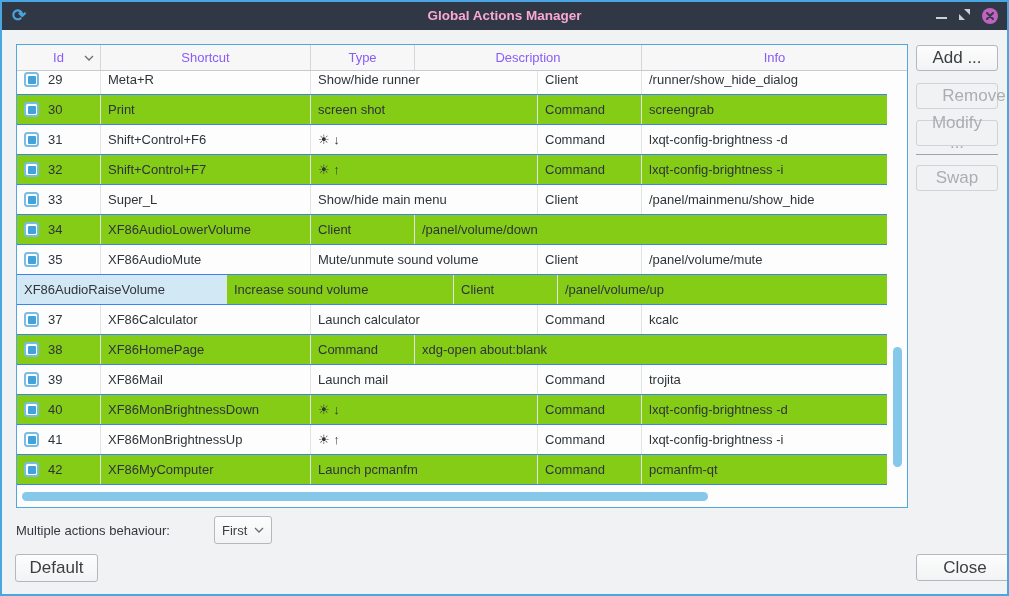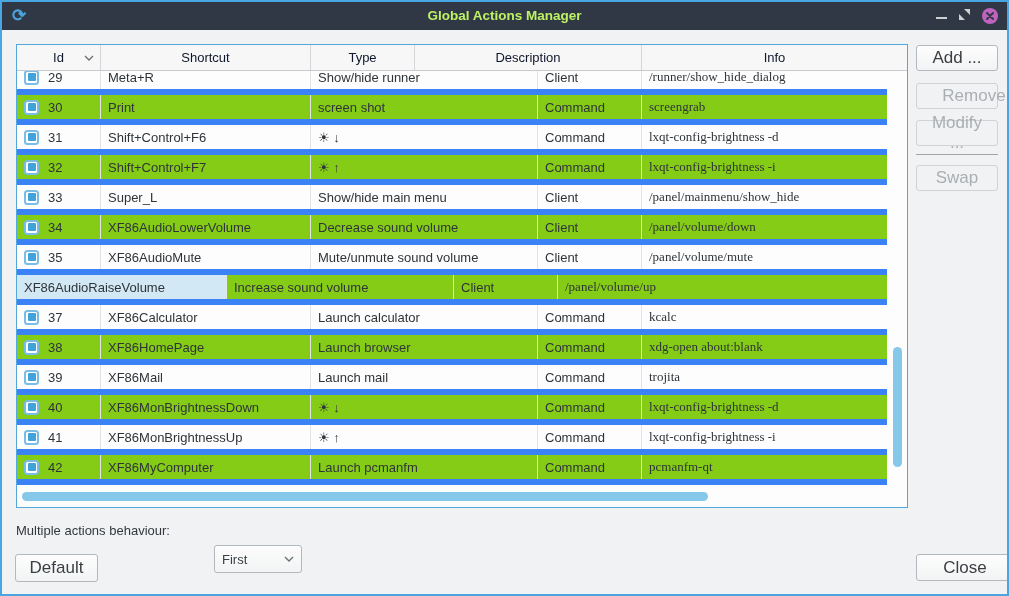--- a/index.html
+++ b/index.html
@@ -6,60 +6,60 @@
   .window {
     position:relative; width:1009px; height:596px; box-sizing:border-box;
     border:2px solid #4aa6e0; background:#f1f2f3; overflow:hidden;
     font-family:"Liberation Sans", sans-serif; font-size:13px; color:#33383d;
   }
   
   .titlebar { position:absolute; top:0; left:0; right:0; height:28px; background:#313845; }
   .app-icon { position:absolute; left:7px; top:4px; width:20px; height:20px; color:#4ba3dd;
               font-size:17px; font-weight:bold; line-height:20px; text-align:center; }
   .title { position:absolute; left:0; right:0; top:0; height:28px; line-height:28px;
-           text-align:center; color:#bef264; font-weight:bold; font-size:13.5px; }
+           text-align:center; color:#f9a8d4; font-weight:bold; font-size:13.5px; }
   .controls { position:absolute; right:9px; top:0; height:28px; display:flex; align-items:center; gap:11px; }
   .min-glyph { display:block; width:11px; height:2px; background:#ccd1d6; margin-top:4px; }
   .close-circle { width:16px; height:16px; border-radius:50%; background:#bf62c0;
                   display:flex; align-items:center; justify-content:center; }
   
   .table-widget { position:absolute; left:14px; top:42px; width:892px; height:464px;
                   box-sizing:border-box; background:#fdfdfd; border:1px solid #52a8da; }
   .thead { display:flex; height:26px; background:#f7f7f8; border-bottom:1px solid #c9cace; box-sizing:border-box; }
   .th { box-sizing:border-box; border-right:1px solid #d5d6d9; display:flex; align-items:center;
-        justify-content:center; color:#0f172a; position:relative; }
+        justify-content:center; color:#8b5cf6; position:relative; }
   .c1 { width:84px; } .c2 { width:210px; } .c3 { width:227px; } .c4 { width:104px; } .c5 { flex:1; border-right:none; }
   .sort-icon { position:absolute; right:6px; top:10px; }
   .tbody { position:absolute; top:26px; left:0; width:870px; height:415px; overflow:hidden; }
-  .tr { display:flex; height:30px; box-sizing:border-box; background:#fdfdfd; border-bottom:6px solid #3b82f6; }
+  .tr { display:flex; height:30px; box-sizing:border-box; background:#fdfdfd; border-bottom:1px solid #3b82f6; }
   .tr:first-child { margin-top:-6px; }
   .tr.alt { background:#84cc16; }
   .td { box-sizing:border-box; border-right:1px solid #e2e3e5; display:flex; align-items:center;
         padding:0 7px; white-space:nowrap; overflow:hidden; color:#2f3439; }
   .td.col-id { width:84px; } .td.col-shortcut { width:210px; } .td.col-desc { width:227px; }
-  .td.col-type { width:104px; } .td.col-info { flex:1; border-right:none;font-family:Liberation Serif, serif; }
+  .td.col-type { width:104px; } .td.col-info { flex:1; border-right:none; }
   .td.selected { background:#d2e8f4; }
   .checkbox { width:15px; height:15px; box-sizing:border-box; border:2px solid #79bce6; border-radius:3.5px;
               background:#fff; display:flex; align-items:center; justify-content:center; margin:0 9px 0 0; flex:none; }
   .checkbox-inner { width:8px; height:8px; background:#41a3d9; border-radius:1px; }
   .vthumb { position:absolute; right:5px; top:302px; width:9px; height:120px; background:#85c8ea; border-radius:4.5px; }
   .hthumb { position:absolute; left:5px; bottom:6px; width:686px; height:9px; background:#85c8ea; border-radius:4.5px; }
   
   .btn { box-sizing:border-box; background:linear-gradient(#fdfdfd,#f2f3f4); border:1px solid #b3b8bc;
          border-radius:3px; display:flex; align-items:center; justify-content:center; color:#3a3f44;
          font-family:"Liberation Sans", sans-serif; font-size:17px; }
   .btn.disabled { background:#f1f2f3; color:#aaaeb2; border-color:#cfd3d6; }
   .side-btn { position:absolute; left:914px; width:82px; height:26px; }
   .b-add { top:43px; } .b-remove { top:81px;padding-left:40px; } .b-modify { top:118px; } .b-swap { top:163px; }
   .side-divider { position:absolute; left:914px; top:152px; width:82px; height:1px; background:#9fa4a8; }
   
   .behaviour-label { position:absolute; left:14px; top:521px; color:#33383d; }
-  .combo { position:absolute; left:212px; top:514px; width:88px; height:28px; box-sizing:border-box;
+  .combo { position:absolute; left:212px; top:514px; width:58px; height:28px; box-sizing:border-box;
            background:linear-gradient(#fdfdfd,#f2f3f4); border:1px solid #b3b8bc; border-radius:3px;
-           display:flex; align-items:center; justify-content:space-between; padding:0 7px; color:#3a3f44;margin-top:29px; }
+           display:flex; align-items:center; justify-content:space-between; padding:0 7px; color:#3a3f44; }
   .btn-default { position:absolute; left:13px; top:552px; width:83px; height:28px; }
   .btn-close { position:absolute; left:914px; top:552px; width:98px; height:27px; }
 </style>
 </head>
 <body>
 
 <div class="window">
 
   <div class="titlebar">
     <span class="app-icon">⟳</span>
@@ -157,21 +157,20 @@
     <div class="td col-info">/panel/mainmenu/show_hide</div>
   </div>
         <div class="tr alt">
     <div class="td col-id">
       <span class="checkbox">
               <span class="checkbox-inner"></span>
             </span>
       <span class="id-text">34</span>
     </div>
     <div class="td col-shortcut">XF86AudioLowerVolume</div>
-    <div class="td col-desc">Decrease sound volume</div>
     <div class="td col-type">Client</div>
     <div class="td col-info">/panel/volume/down</div>
   </div>
         <div class="tr">
     <div class="td col-id">
       <span class="checkbox">
               <span class="checkbox-inner"></span>
             </span>
       <span class="id-text">35</span>
     </div>
@@ -199,21 +198,20 @@
     <div class="td col-info">kcalc</div>
   </div>
         <div class="tr alt">
     <div class="td col-id">
       <span class="checkbox">
               <span class="checkbox-inner"></span>
             </span>
       <span class="id-text">38</span>
     </div>
     <div class="td col-shortcut">XF86HomePage</div>
-    <div class="td col-desc">Launch browser</div>
     <div class="td col-type">Command</div>
     <div class="td col-info">xdg-open about:blank</div>
   </div>
         <div class="tr">
     <div class="td col-id">
       <span class="checkbox">
               <span class="checkbox-inner"></span>
             </span>
       <span class="id-text">39</span>
     </div>

